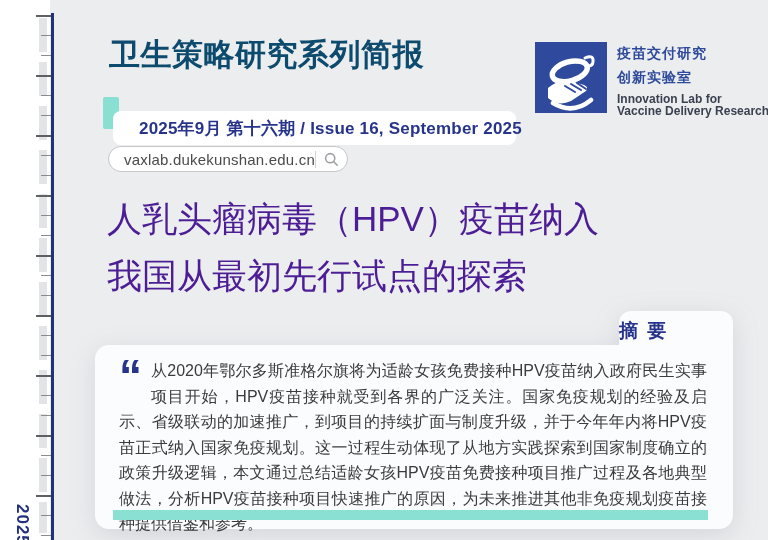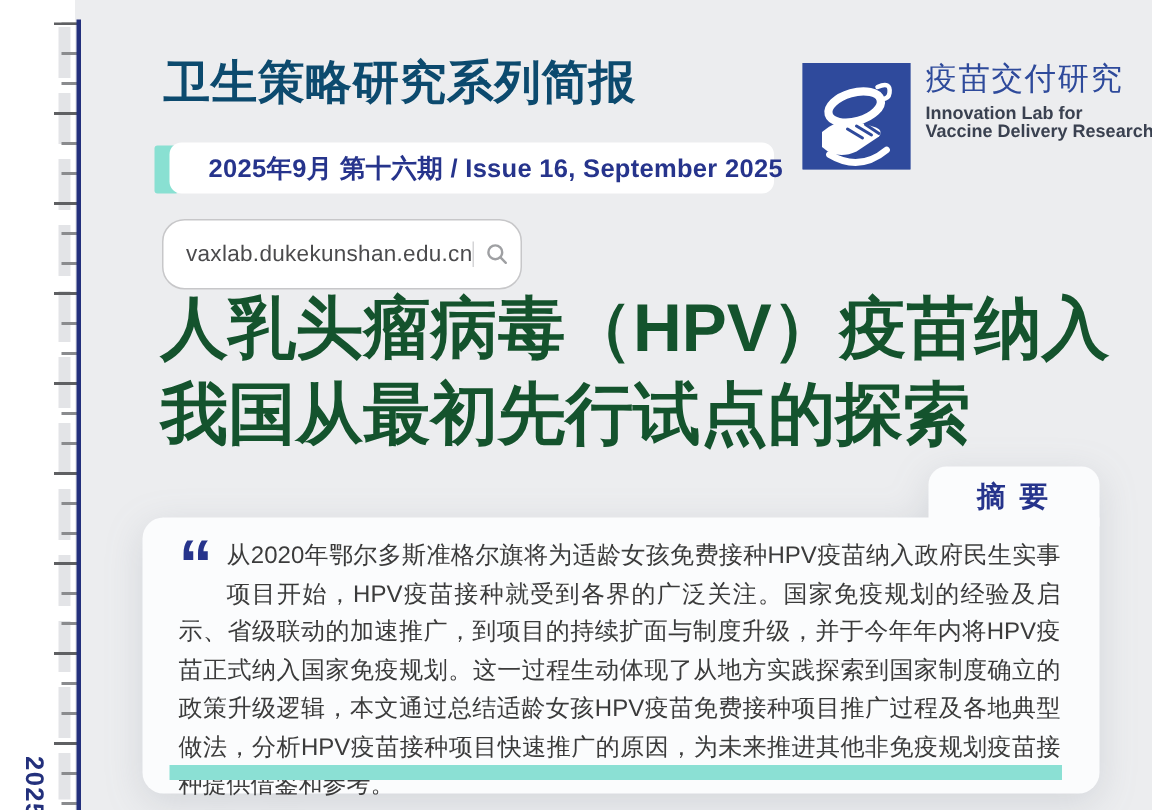--- a/index.html
+++ b/index.html
@@ -19,44 +19,44 @@
     background:repeating-linear-gradient(to bottom,#5F6063 0 1.6px,transparent 1.6px 60px); }
   .ruler-line { position:absolute; left:51px; top:13px; width:2.5px; height:527px; background:#23307C; }
   .year-label { position:absolute; left:32px; top:504px; color:#23307C; font-weight:bold;
     font-size:17px; letter-spacing:1px; transform:rotate(90deg); transform-origin:0 0; white-space:nowrap; }
   
   .masthead { position:absolute; left:109px; top:34px; font-size:31px; font-weight:900;
     color:#0c4a6e; letter-spacing:0.5px; white-space:nowrap; }
   
   .issue-badge { position:absolute; left:103px; top:95px; width:420px; height:36px; }
   .issue-accent { position:absolute; left:0; top:2px; width:16px; height:32px; background:#89E0D2; border-radius:2px; }
-  .issue-box { position:absolute; left:10px; top:0; width:403px; height:34px; background:#FFFFFF;
+  .issue-box { position:absolute; left:10px; top:16px; width:403px; height:34px; background:#FFFFFF;
     border-radius:8px; display:flex; align-items:center; padding-left:26px; }
   .issue-text { font-size:17px; font-weight:bold; color:#26348C; white-space:nowrap; letter-spacing:0.2px; }
   
-  .url-pill { position:absolute; left:108px; top:146px; width:240px; height:47px; background:#FFFFFF;
+  .url-pill { position:absolute; left:108px; top:146px; width:240px; height:26px; background:#FFFFFF;
     border:1.5px solid #C7C7C9; border-radius:15px; display:flex; align-items:center; }
   .url-text { flex:1; padding-left:15px; font-size:15px; color:#4B4B4D; letter-spacing:0.2px; white-space:nowrap; }
   .pill-divider { width:1.5px; height:17px; background:#D4D4D6; }
   .search-wrap { width:32px; display:flex; justify-content:center; align-items:center; }
   
   .logo { position:absolute; left:535px; top:42px; width:220px; height:72px; }
   .logo-square { position:absolute; left:0; top:0; width:72px; height:71px; background:#2F4A9C; }
   .logo-text { position:absolute; left:82px; top:-1px; }
-  .logo-cn { font-size:21px; font-weight:400; color:#2E4A9B; line-height:24px; letter-spacing:1px; white-space:nowrap; }
+  .logo-cn { font-size:14px; font-weight:700; color:#2E4A9B; line-height:24px; letter-spacing:1px; white-space:nowrap; }
   .logo-en { font-size:12px; font-weight:bold; color:#3A4150; line-height:11.5px; white-space:nowrap; }
   .logo-en.first { margin-top:5px; }
   
-  .headline { position:absolute; left:107px; top:190px; font-size:45px; font-weight:700;
-    color:#14532d; line-height:57px; white-space:nowrap; }
+  .headline { position:absolute; left:107px; top:190px; font-size:35px; font-weight:400;
+    color:#4c1d95; line-height:57px; white-space:nowrap; }
   
   .panel-wrap { position:absolute; left:95px; top:311px; width:638px; height:218px;
     filter:drop-shadow(0 6px 12px rgba(100,110,130,0.18)); }
   .abstract-tab { position:absolute; right:0; top:0; width:114px; height:40px; background:#FBFCFD;
-    border-radius:12px 12px 0 0; display:flex; align-items:center; justify-content:center; }
+    border-radius:12px 12px 0 0; display:flex; align-items:center; justify-content:flex-start; }
   .abstract-tab-label { font-size:19px; font-weight:bold; color:#26348C; letter-spacing:2px; }
   .abstract-panel { position:absolute; left:0; top:34px; width:638px; height:184px; background:#FBFCFD;
     border-radius:14px 0 14px 14px; }
   .abstract-body { position:absolute; left:24px; right:26px; top:13px; font-size:16px;
     line-height:25.5px; color:#3B3B3B; text-align:justify; }
   .quote-glyph { float:left; font-size:46px; line-height:36px; height:26px; color:#26348C;
     font-weight:bold; margin-right:9px; }
   .accent-bar { position:absolute; left:18px; right:25px; bottom:9px; height:10px; background:#8BE0D4; }
 </style>
 </head>
@@ -98,20 +98,21 @@
         <ellipse cx="35" cy="29" rx="18" ry="9.5" fill="none" stroke="#FFFFFF" stroke-width="5.5"></ellipse>
       </g>
       <path d="M50 16 q9 -4 8 4 q-0.5 4 -5 4" stroke="#FFFFFF" stroke-width="3" fill="none" stroke-linecap="round"></path>
       <path d="M13 46 q10 -9 23 -7 l13 4 q5 2 2 6 l-15 10 q-13 6 -23 -3 z" fill="#FFFFFF"></path>
       <path d="M30 44 l10 6 M36 42 l10 6 M42 41 l9 6" stroke="#2F4A9C" stroke-width="2" fill="none" stroke-linecap="round"></path>
       <path d="M18 61 q20 12 38 -3" stroke="#FFFFFF" stroke-width="4.5" fill="none" stroke-linecap="round"></path>
     </svg>
   </div>
   <div class="logo-text">
     <div class="logo-cn">疫苗交付研究</div>
+    <div class="logo-cn">创新实验室</div>
     <div class="logo-en first">Innovation Lab for</div>
     <div class="logo-en">Vaccine Delivery Research</div>
   </div>
 </div>
 
 <div class="headline">
   <div>人乳头瘤病毒（HPV）疫苗纳入</div>
   <div>我国从最初先行试点的探索</div>
 </div>
 

